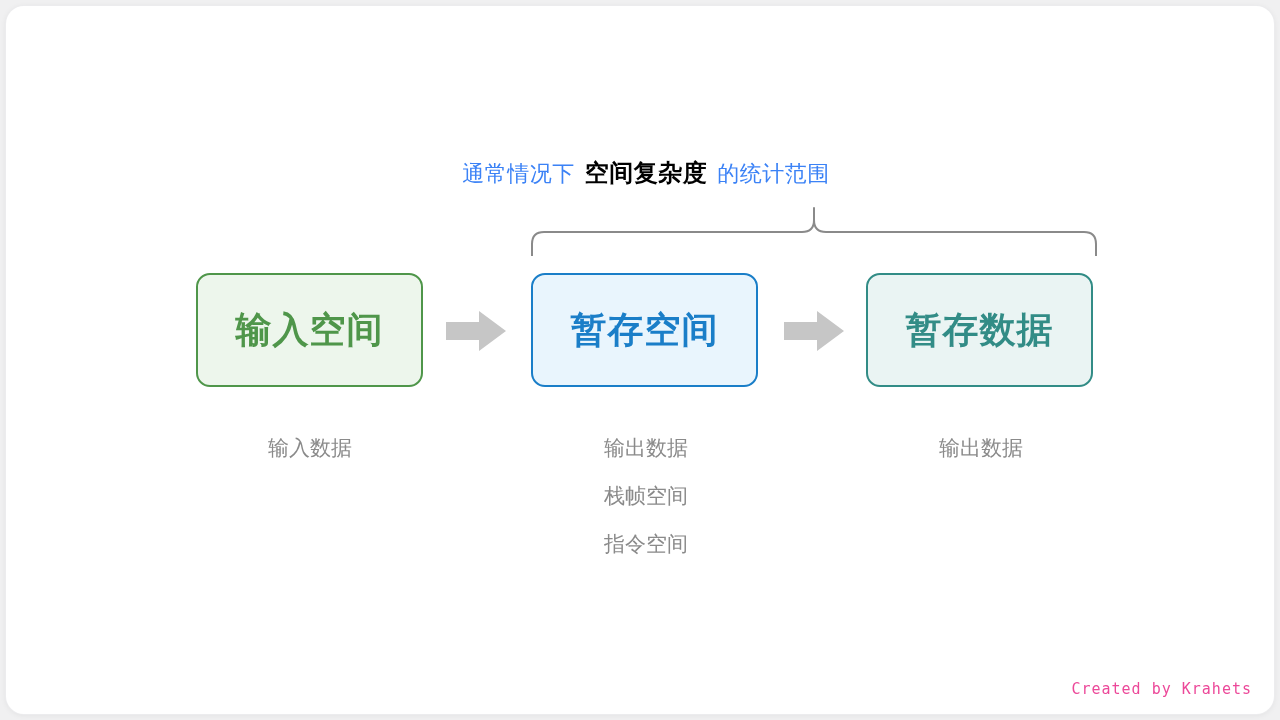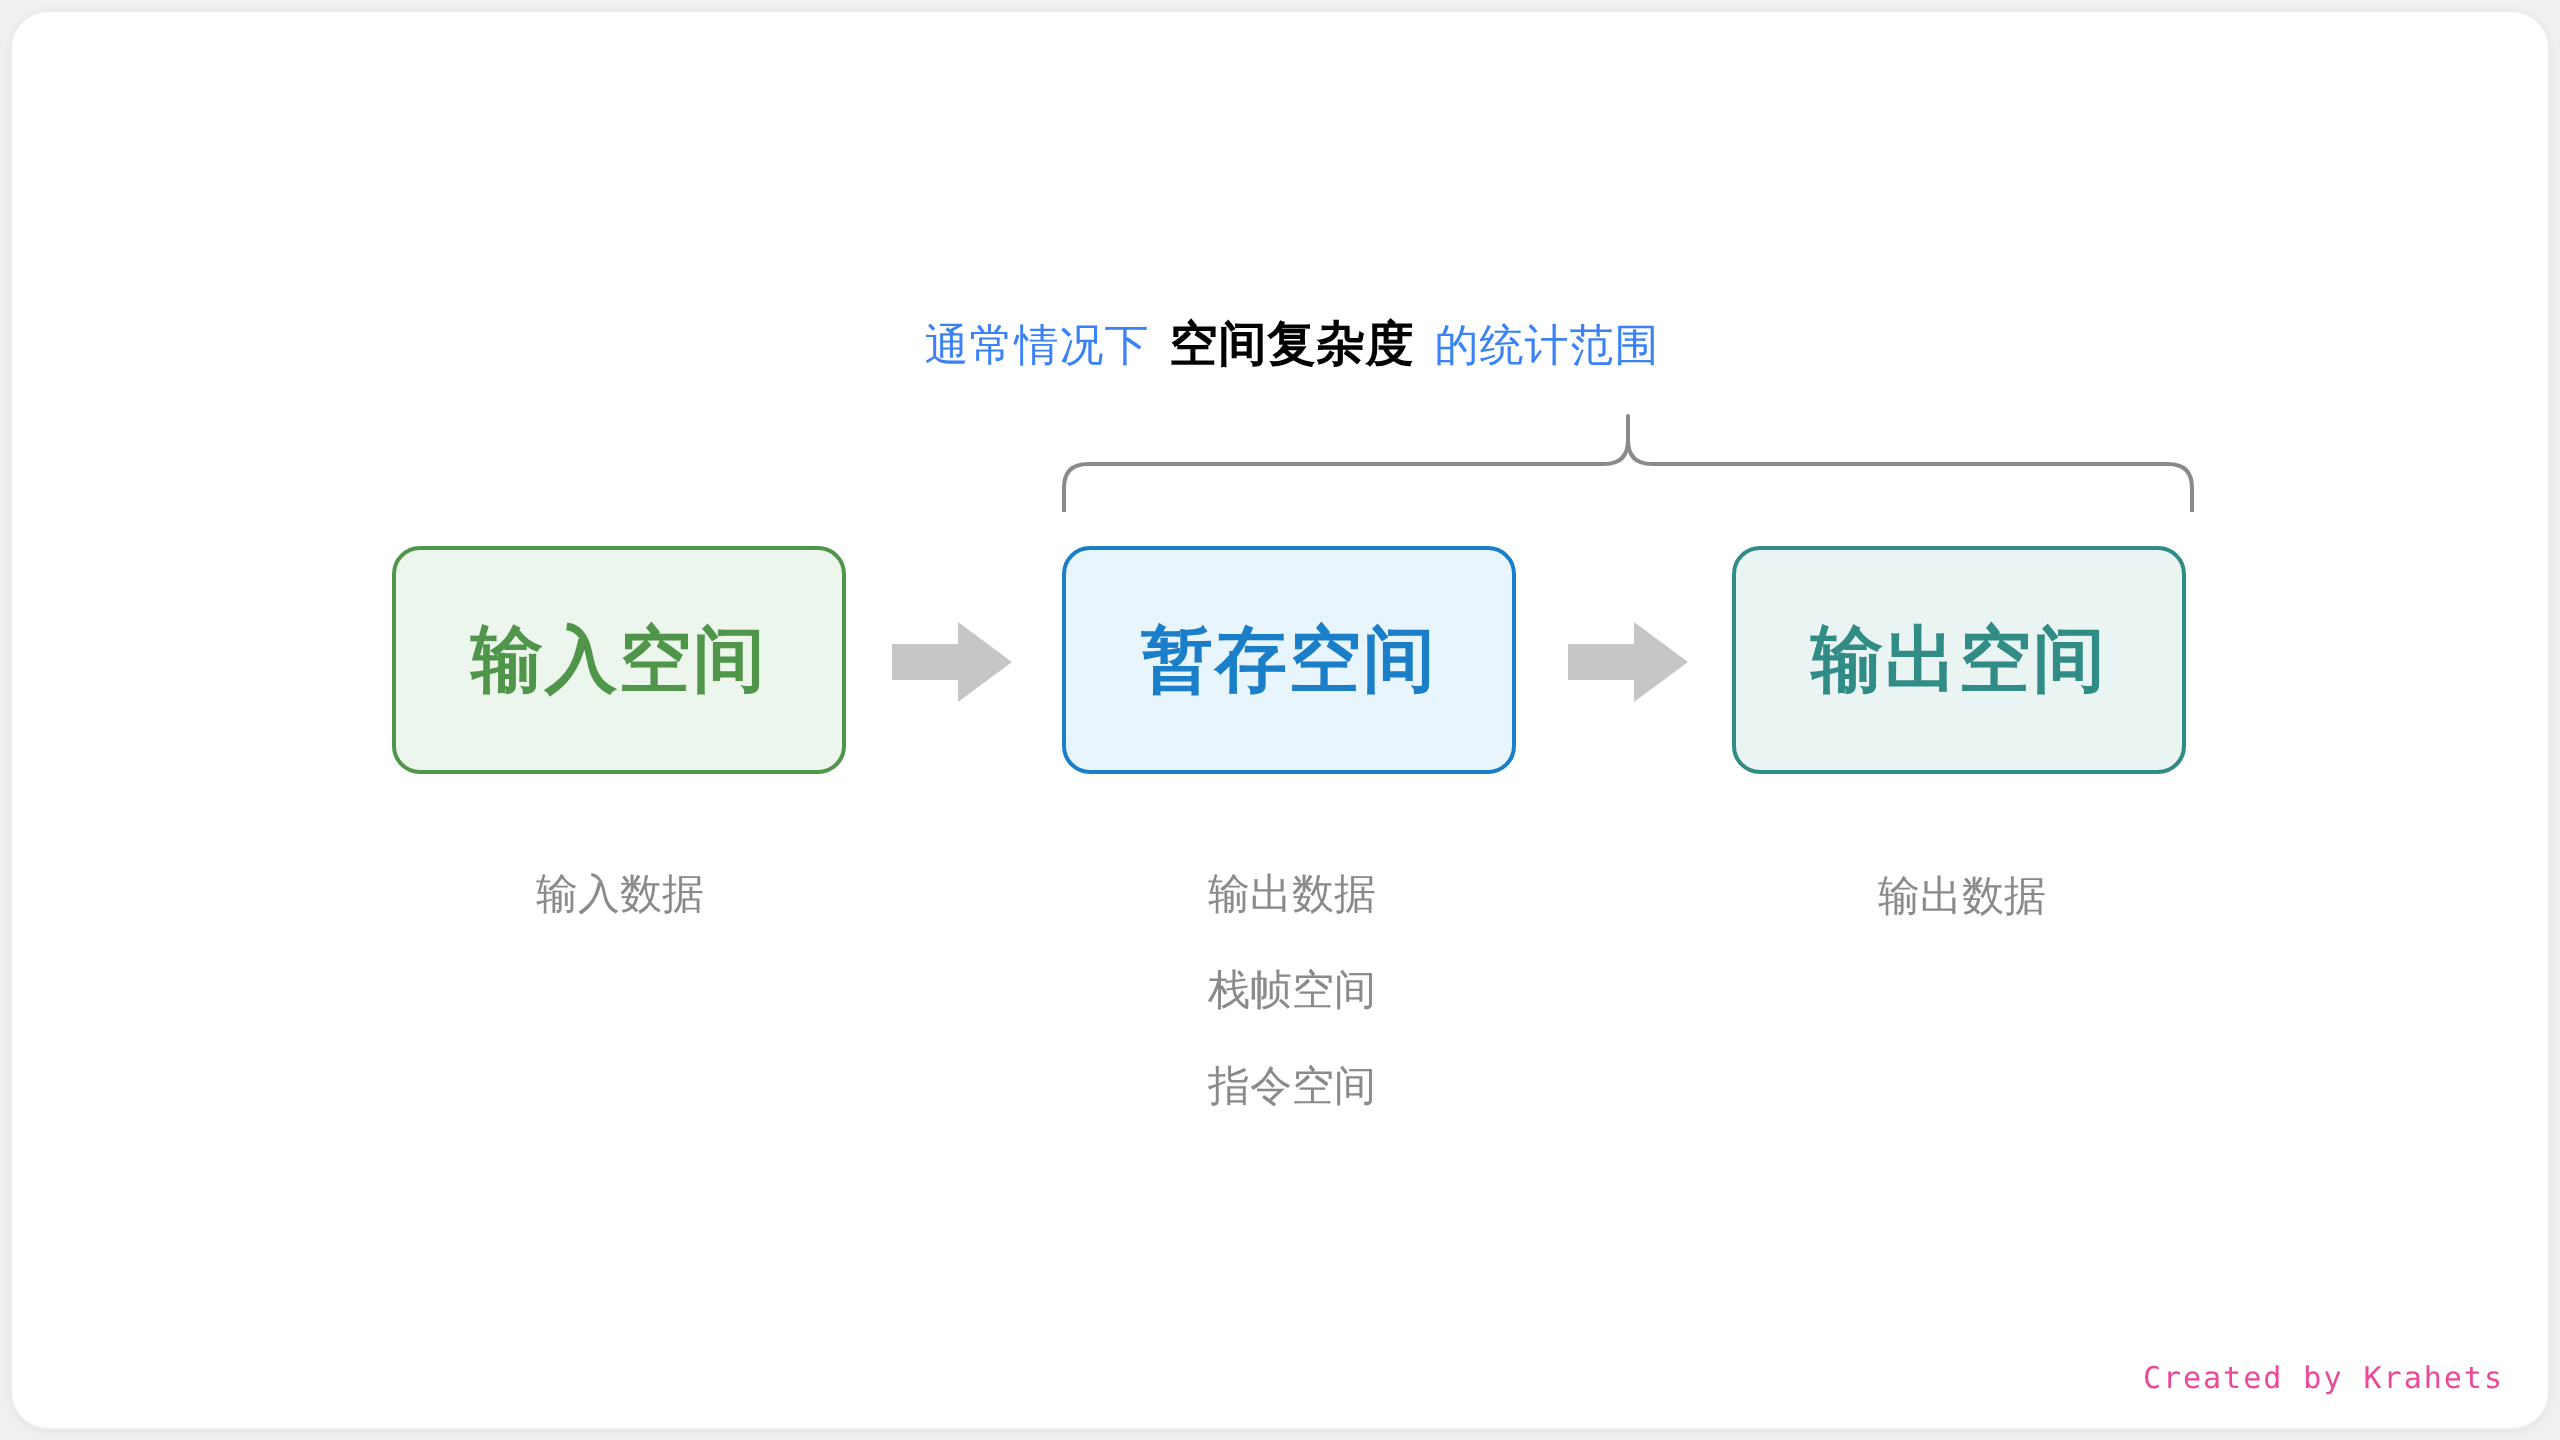--- a/index.html
+++ b/index.html
@@ -155,21 +155,21 @@
 
       <div class="box" id="box-temp">
         <span>暂存空间</span>
       </div>
 
       <svg class="arrow" id="arrow-2" viewBox="0 0 60 40" xmlns="http://www.w3.org/2000/svg">
         <path d="M 0,11 L 33,11 L 33,0 L 60,20 L 33,40 L 33,29 L 0,29 Z" fill="#c6c6c6"></path>
       </svg>
 
       <div class="box" id="box-output">
-        <span>输出空间</span>
+        <span>暂存数据</span>
       </div>
     </div>
 
     <div class="sublabels" id="sub-input">
       <div>输入数据</div>
     </div>
 
     <div class="sublabels" id="sub-temp">
       <div>输出数据</div>
       <div>栈帧空间</div>

